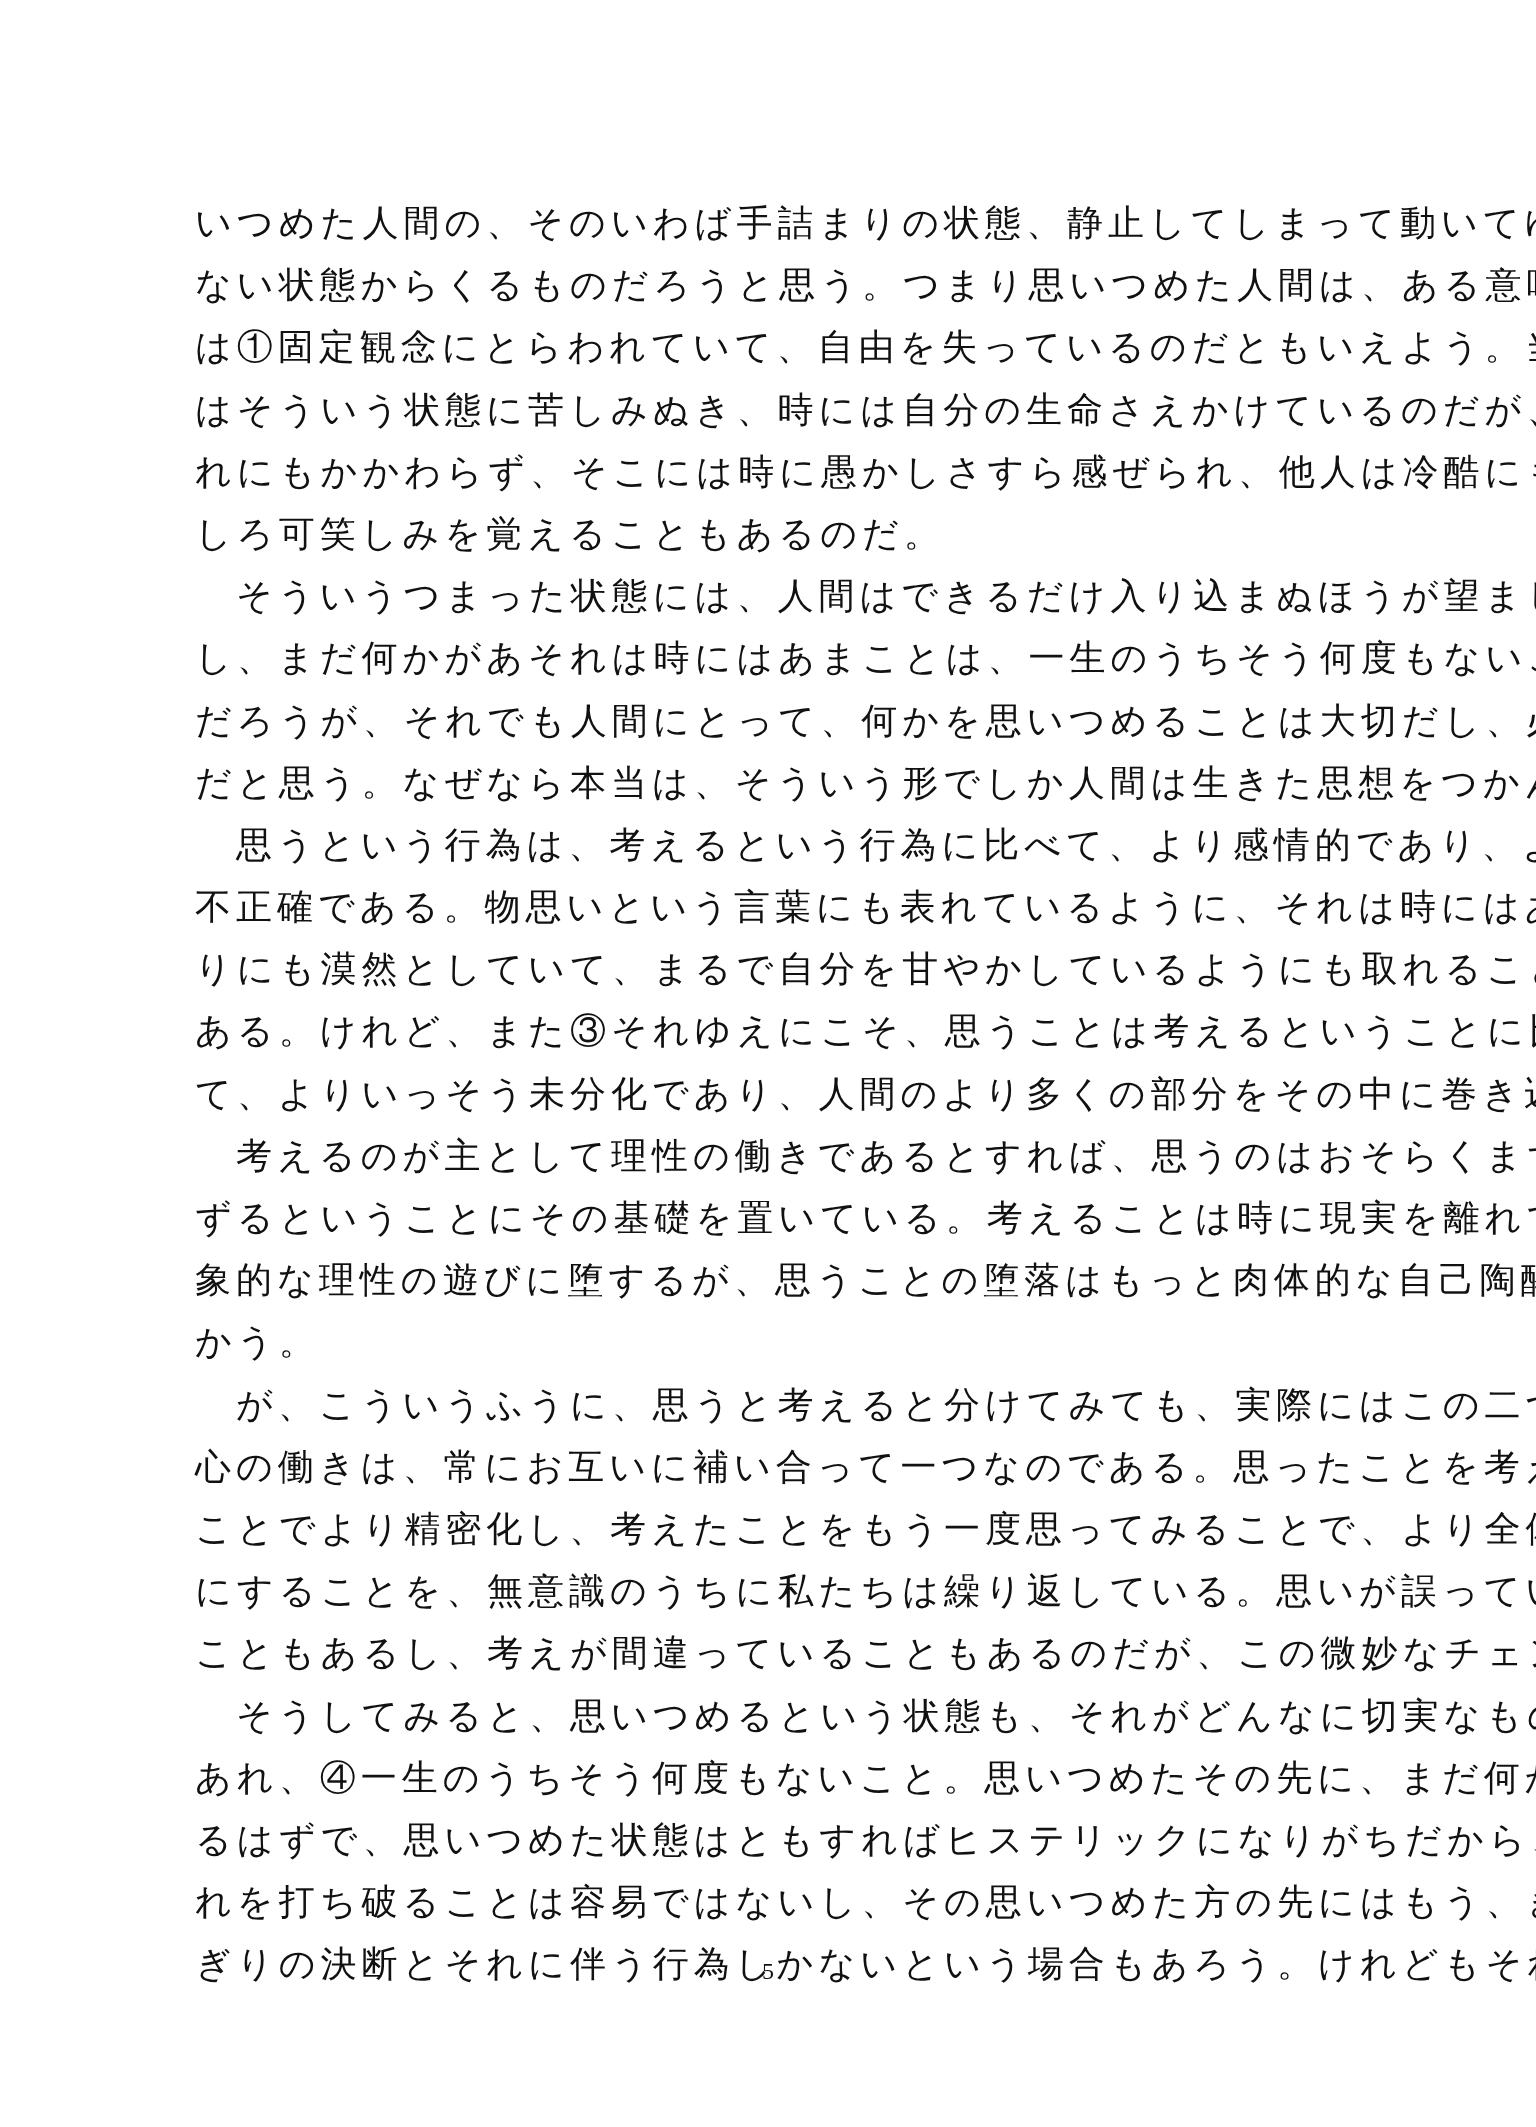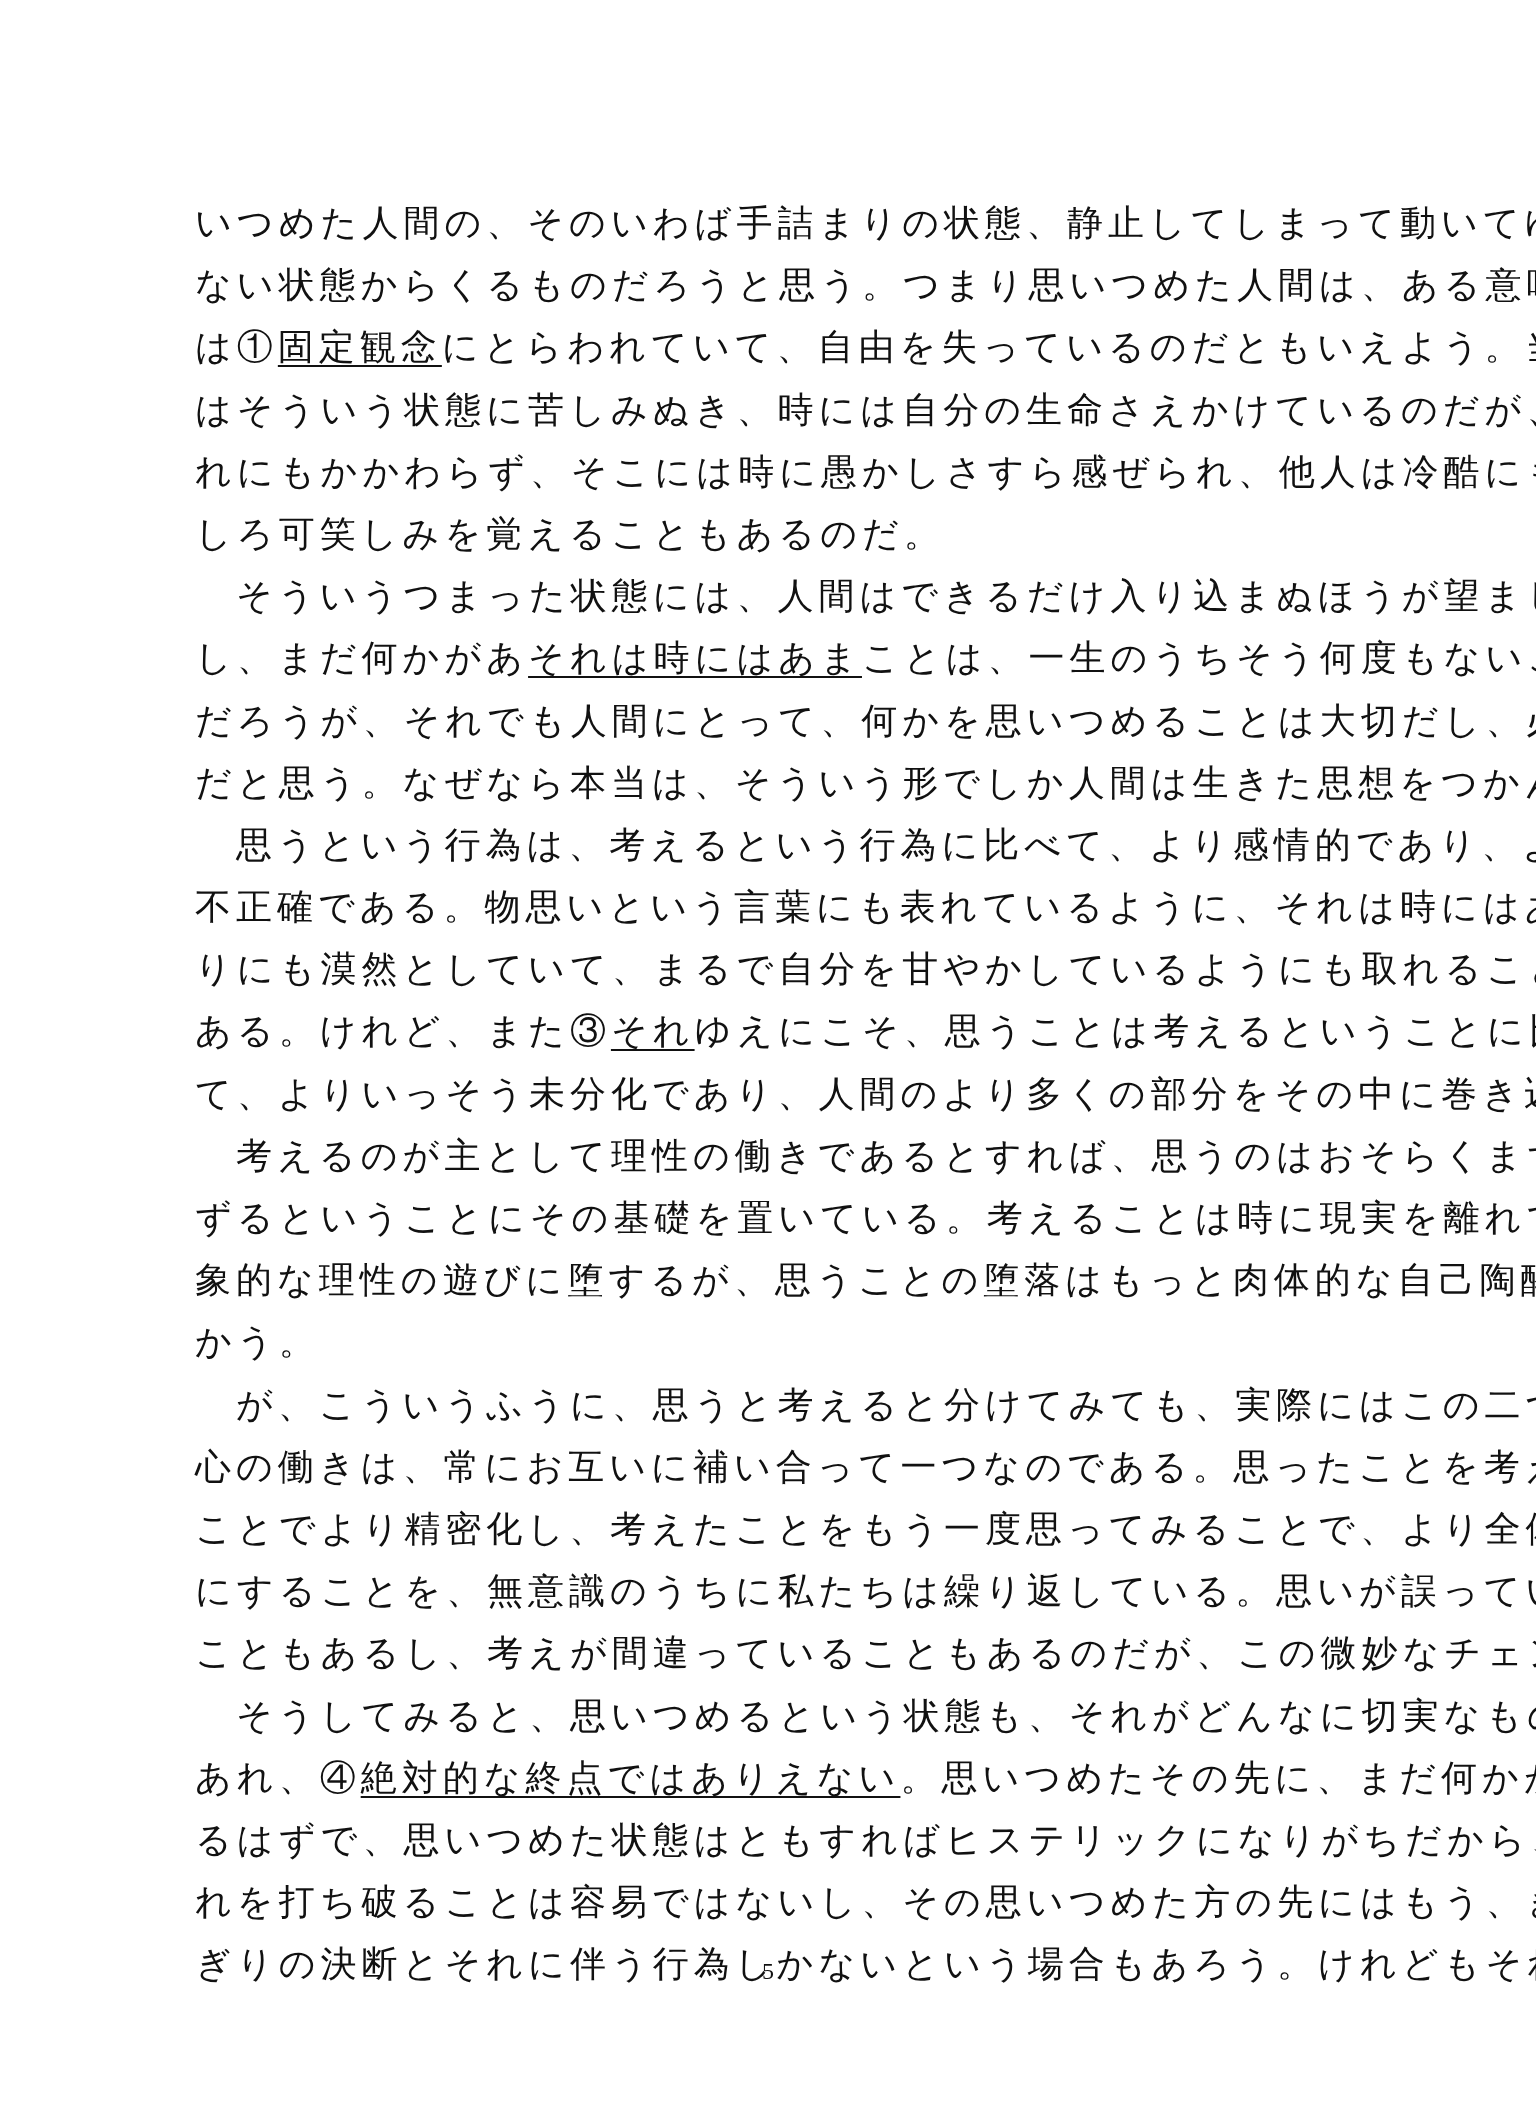--- a/index.html
+++ b/index.html
@@ -19,21 +19,21 @@
     letter-spacing: 5px;
   }
   .line {
     display: block;
     white-space: nowrap;
     height: 62.2px;
     text-align: justify;
     text-align-last: justify;
   }
   .line.last { text-align-last: left; }
-  .u { text-decoration: underline; text-decoration-thickness: 2px; text-underline-offset: 6px; }
+  .u { text-decoration-thickness: 2px; text-underline-offset: 6px; }
   .page-number {
     position: absolute;
     left: 0; width: 1536px;
     top: 1958px;
     text-align: center;
     font-family: "Liberation Serif", serif;
     font-size: 24px;
     color: #111111;
   }
 </style>
@@ -71,21 +71,21 @@
       </div>
       <div class="paragraph">
         <span class="line"><span>　</span><span>が、こういうふうに、思うと考えると分けてみても、実際にはこの二つの</span></span>
         <span class="line"><span>心の働きは、常にお互いに補い合って一つなのである。思ったことを考える</span></span>
         <span class="line"><span>ことでより精密化し、考えたことをもう一度思ってみることで、より全体的</span></span>
         <span class="line"><span>にすることを、無意識のうちに私たちは繰り返している。思いが誤っている</span></span>
         <span class="line"><span>こともあるし、考えが間違っていることもあるのだが、この微妙なチェンジ・</span></span>
       </div>
       <div class="paragraph">
         <span class="line"><span>　</span><span>そうしてみると、思いつめるという状態も、それがどんなに切実なもので</span></span>
-        <span class="line"><span>あれ、④</span><span class="u">絶対的な終点ではありえない</span><span>。思いつめたその先に、まだ何かがあ</span></span>
+        <span class="line"><span>あれ、④</span><span class="u">一生のうちそう何度もないこと</span><span>。思いつめたその先に、まだ何かがあ</span></span>
         <span class="line"><span>るはずで、思いつめた状態はともすればヒステリックになりがちだから、そ</span></span>
         <span class="line"><span>れを打ち破ることは容易ではないし、その思いつめた方の先にはもう、ぎり</span></span>
         <span class="line"><span>ぎりの決断とそれに伴う行為しかないという場合もあろう。けれどもそれで</span></span>
         <span class="line last"></span>
       </div>
     </div>
   <div class="page-number">5</div>
 </div>
 
 </body></html>

